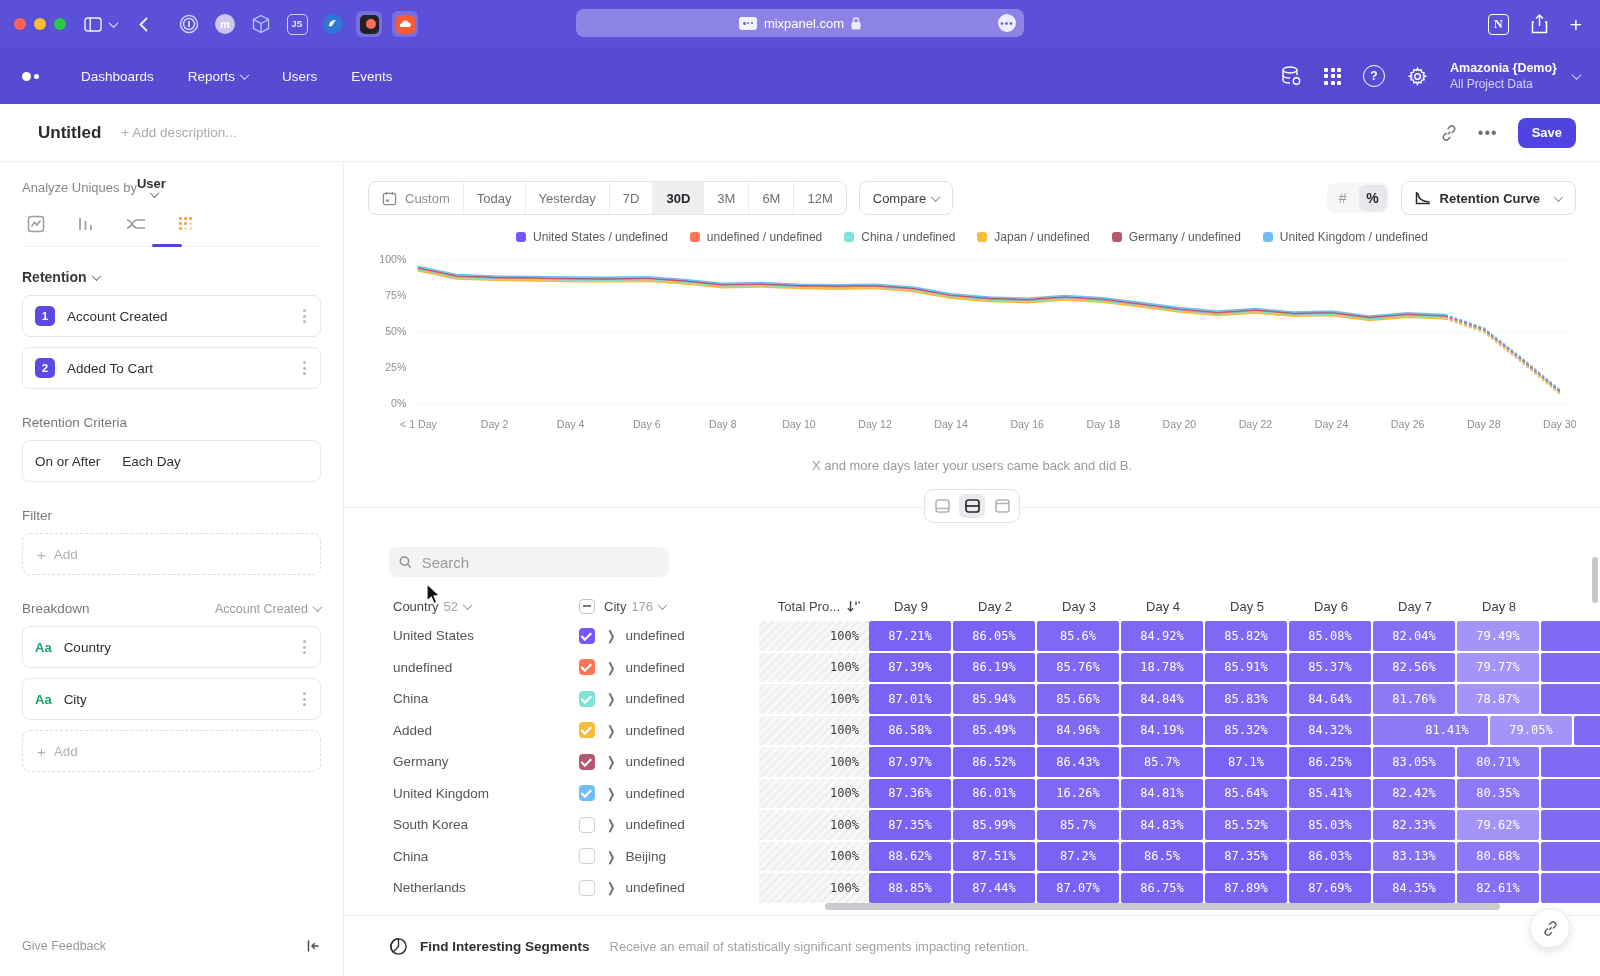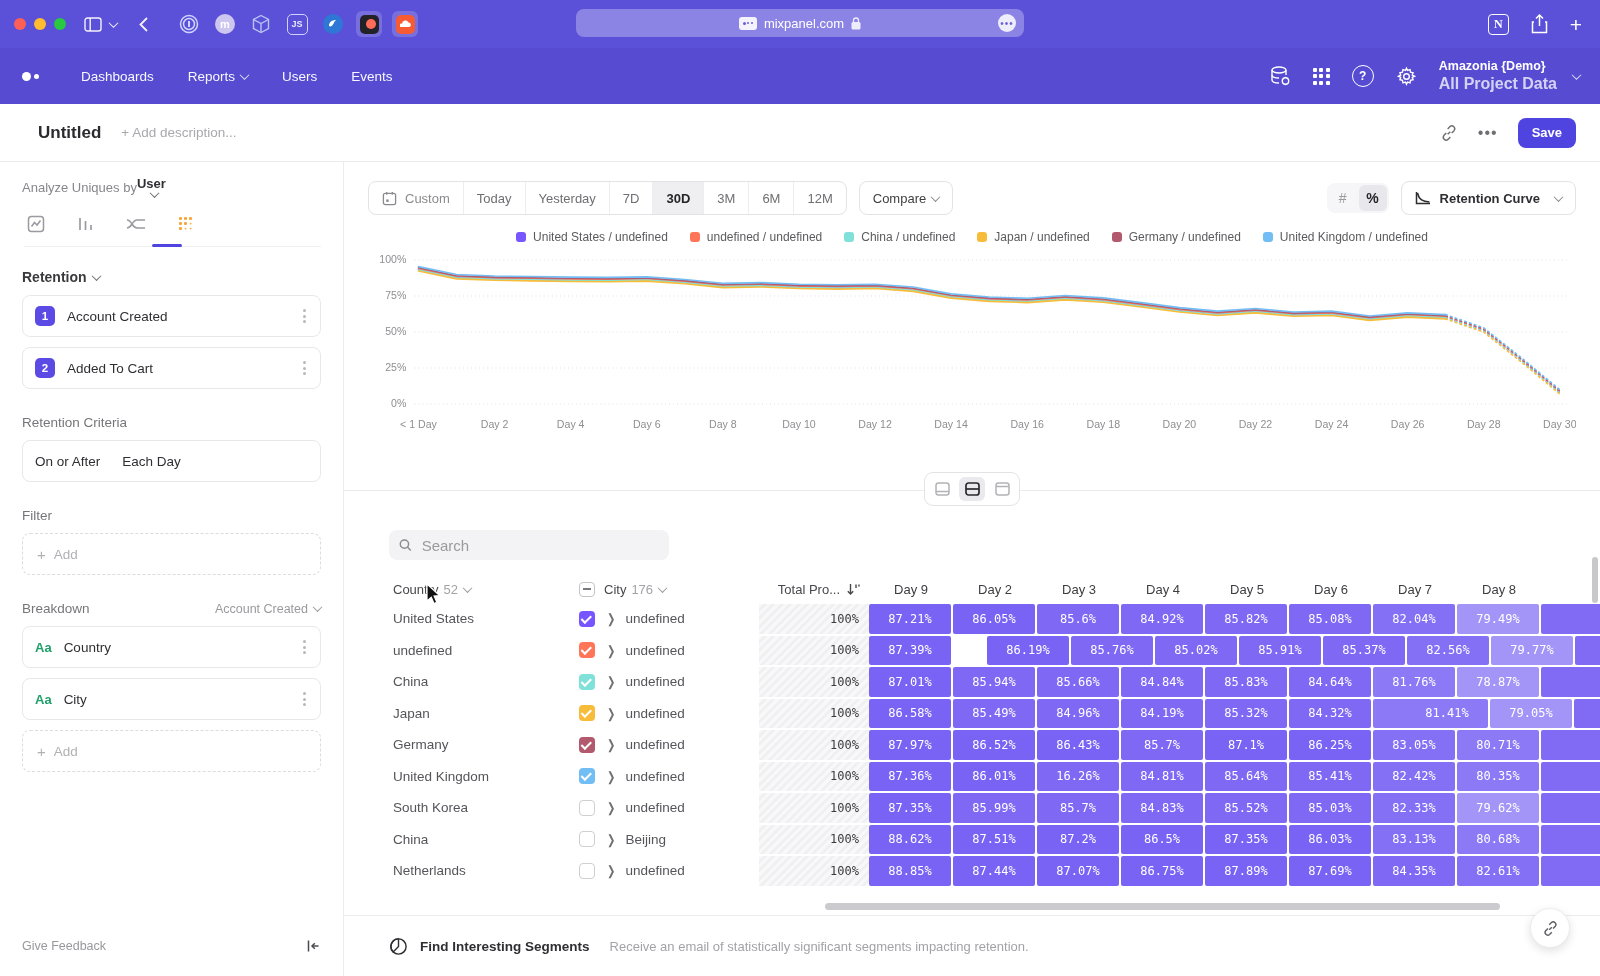--- a/index.html
+++ b/index.html
@@ -32,21 +32,21 @@
   .mp-logo i{background:#fff;border-radius:50%;display:block;}
   .nav-items{display:flex;gap:34px;align-items:center;}
   .nav-item{font-size:13.5px;color:rgba(255,255,255,.96);display:flex;align-items:center;cursor:pointer;}
   .mp-search{position:absolute;left:50%;top:11px;transform:translateX(-50%);width:436px;height:34px;
           background:rgba(255,255,255,.12);border:1px solid rgba(255,255,255,.45);border-radius:8px;
           display:flex;align-items:center;justify-content:center;gap:10px;font-size:13px;color:rgba(255,255,255,.9);}
   .mp-search .sc{color:rgba(255,255,255,.6);font-size:12px;}
   .mpnav-right{position:absolute;right:20px;display:flex;align-items:center;gap:22px;}
   .proj{display:flex;align-items:center;gap:10px;cursor:pointer;}
   .proj-name{font-size:12.5px;font-weight:700;line-height:1.25;}
-  .proj-sub{font-size:16px;font-weight:700;color:rgba(255,255,255,.75);}
+  .proj-sub{font-size:12px;font-weight:400;color:rgba(255,255,255,.75);}
 
   
   .titlebar{height:58px;border-bottom:1px solid #ececee;display:flex;align-items:center;padding:0 24px;box-sizing:border-box;}
   .doc-title{font-size:17px;font-weight:700;color:#2b2b2f;margin-left:14px;}
   .doc-desc{font-size:13.5px;color:#a9a9ad;margin-left:20px;}
   .titlebar-right{margin-left:auto;display:flex;align-items:center;gap:20px;}
   .save-btn{background:#4f44e0;color:#fff;font-size:13px;font-weight:600;border:none;border-radius:8px;
           height:30px;padding:0 14px;cursor:pointer;}
   .dots3{color:#6f6f73;font-size:16px;letter-spacing:1px;cursor:pointer;}
 
@@ -541,20 +541,21 @@
           <polyline points="1067,64.592 1104.6666666666667,77.84 1142.3333333333333,108.08 1180,139.76" fill="none" stroke="#ff7557" stroke-width="1.6" stroke-dasharray="1.5 3.5" stroke-linecap="round"></polyline>
           <polyline points="50,17.936000000000007 87.66666666666666,25.856000000000023 125.33333333333333,27.296000000000006 163,27.872 200.66666666666666,28.448000000000008 238.33333333333331,28.736000000000004 276,28.159999999999997 313.6666666666667,30.75199999999998 351.3333333333333,34.640000000000015 389,33.92 426.66666666666663,35.50399999999999 464.3333333333333,36.08 502,35.50399999999999 539.6666666666667,38.384 577.3333333333334,45.152 615,48.32000000000001 652.6666666666666,49.616 690.3333333333334,46.879999999999995 728,49.18399999999998 765.6666666666666,53.93600000000001 803.3333333333333,58.97600000000001 841,62.432 878.6666666666666,59.84 916.3333333333334,63.29600000000001 954,62.432 991.6666666666667,67.328 1029.3333333333335,64.16 1067,65.888" fill="none" stroke="#80e1d9" stroke-width="1.6" stroke-linejoin="round" stroke-linecap="round"></polyline>
           <polyline points="1067,65.888 1104.6666666666667,79.136 1142.3333333333333,109.37599999999999 1180,141.056" fill="none" stroke="#80e1d9" stroke-width="1.6" stroke-dasharray="1.5 3.5" stroke-linecap="round"></polyline>
           <polyline points="50,18.94399999999999 87.66666666666666,26.86399999999999 125.33333333333333,28.303999999999988 163,28.879999999999995 200.66666666666666,29.456000000000003 238.33333333333331,29.743999999999986 276,29.168000000000006 313.6666666666667,31.760000000000005 351.3333333333333,35.64800000000001 389,34.92800000000001 426.66666666666663,36.512 464.3333333333333,37.08800000000001 502,36.512 539.6666666666667,39.391999999999996 577.3333333333334,46.16 615,49.328 652.6666666666666,50.623999999999995 690.3333333333334,47.888000000000005 728,50.19199999999999 765.6666666666666,54.94399999999999 803.3333333333333,59.983999999999995 841,63.44 878.6666666666666,60.848 916.3333333333334,64.304 954,63.44 991.6666666666667,68.33600000000001 1029.3333333333335,65.168 1067,66.896" fill="none" stroke="#f8bc3b" stroke-width="1.6" stroke-linejoin="round" stroke-linecap="round"></polyline>
           <polyline points="1067,66.896 1104.6666666666667,80.144 1142.3333333333333,110.384 1180,142.064" fill="none" stroke="#f8bc3b" stroke-width="1.6" stroke-dasharray="1.5 3.5" stroke-linecap="round"></polyline>
           <polyline points="50,15.77600000000001 87.66666666666666,23.696000000000026 125.33333333333333,25.13600000000001 163,25.712000000000003 200.66666666666666,26.287999999999997 238.33333333333331,26.575999999999993 276,26 313.6666666666667,28.592 351.3333333333333,32.480000000000004 389,31.760000000000005 426.66666666666663,33.343999999999994 464.3333333333333,33.92 502,33.343999999999994 539.6666666666667,36.22399999999999 577.3333333333334,42.992000000000004 615,46.16 652.6666666666666,47.456 690.3333333333334,44.72 728,47.02399999999999 765.6666666666666,51.77600000000001 803.3333333333333,56.81600000000002 841,60.27199999999999 878.6666666666666,57.67999999999999 916.3333333333334,61.135999999999996 954,60.27199999999999 991.6666666666667,65.168 1029.3333333333335,62 1067,63.72800000000001" fill="none" stroke="#b2596e" stroke-width="1.6" stroke-linejoin="round" stroke-linecap="round"></polyline>
           <polyline points="1067,63.72800000000001 1104.6666666666667,76.976 1142.3333333333333,107.21600000000001 1180,138.89600000000002" fill="none" stroke="#b2596e" stroke-width="1.6" stroke-dasharray="1.5 3.5" stroke-linecap="round"></polyline>
           <polyline points="50,14.623999999999995 87.66666666666666,22.543999999999983 125.33333333333333,23.98400000000001 163,24.560000000000002 200.66666666666666,25.13600000000001 238.33333333333331,25.424000000000007 276,24.848 313.6666666666667,27.439999999999998 351.3333333333333,31.328000000000003 389,30.608000000000004 426.66666666666663,32.19199999999999 464.3333333333333,32.768 502,32.19199999999999 539.6666666666667,35.07199999999999 577.3333333333334,41.84 615,45.007999999999996 652.6666666666666,46.30399999999999 690.3333333333334,43.568 728,45.872 765.6666666666666,50.623999999999995 803.3333333333333,55.66399999999999 841,59.120000000000005 878.6666666666666,56.528000000000006 916.3333333333334,59.983999999999995 954,59.120000000000005 991.6666666666667,64.016 1029.3333333333335,60.848 1067,62.57599999999999" fill="none" stroke="#72bef4" stroke-width="1.6" stroke-linejoin="round" stroke-linecap="round"></polyline>
           <polyline points="1067,62.57599999999999 1104.6666666666667,75.824 1142.3333333333333,106.064 1180,137.744" fill="none" stroke="#72bef4" stroke-width="1.6" stroke-dasharray="1.5 3.5" stroke-linecap="round"></polyline>
         </svg></div>
+    <div class="caption">X and more days later your users came back and did B.</div>
     <div class="toggle-row">
       <div class="toggle-line"></div>
       <div class="toggle-group">
         <span class="tg-btn">
             <svg width="15" height="14" viewBox="0 0 15 14" fill="none" stroke="currentColor" stroke-width="1.5">
               <rect x="1" y="1" width="13" height="12" rx="2.5"></rect>
               <line x1="1" y1="9.5" x2="14" y2="9.5"></line>
             </svg>
           </span>
         <span class="tg-btn active">
@@ -639,23 +640,23 @@
             <span class="tc-country">undefined</span>
             <span class="tc-city">
               <span class="cb" style="background: rgb(255, 117, 87);">
                 <span class="tick"></span>
               </span>
               <span class="tc-chev">❯</span>
               <span>undefined</span>
             </span>
             <span class="tc-total">100%</span>
             <span class="tc-day" style="background: rgba(111, 87, 243, 0.93);">87.39%</span>
-            <span class="tc-day" style="background: rgba(111, 87, 243, 0.93); margin-left: 34px;">86.19%</span>
+            <span class="tc-day" style="background: rgba(111, 87, 243, 0.93);">86.19%</span>
             <span class="tc-day" style="background: rgba(111, 87, 243, 0.89);">85.76%</span>
-            <span class="tc-day" style="background: rgba(111, 87, 243, 0.89);">85.02%</span>
+            <span class="tc-day" style="background: rgba(111, 87, 243, 0.89);">18.78%</span>
             <span class="tc-day" style="background: rgba(111, 87, 243, 0.89);">85.91%</span>
             <span class="tc-day" style="background: rgba(111, 87, 243, 0.89);">85.37%</span>
             <span class="tc-day" style="background: rgba(111, 87, 243, 0.85);">82.56%</span>
             <span class="tc-day" style="background: rgba(111, 87, 243, 0.64);">79.77%</span>
             <span class="tc-sliver" style="background: rgba(111, 87, 243, 0.88);"></span>
           </div>
           <div class="trow">
             <span class="tc-country">China</span>
             <span class="tc-city">
               <span class="cb" style="background: rgb(128, 225, 217);">
@@ -669,21 +670,21 @@
             <span class="tc-day" style="background: rgba(111, 87, 243, 0.89);">85.94%</span>
             <span class="tc-day" style="background: rgba(111, 87, 243, 0.89);">85.66%</span>
             <span class="tc-day" style="background: rgba(111, 87, 243, 0.89);">84.84%</span>
             <span class="tc-day" style="background: rgba(111, 87, 243, 0.89);">85.83%</span>
             <span class="tc-day" style="background: rgba(111, 87, 243, 0.89);">84.64%</span>
             <span class="tc-day" style="background: rgba(111, 87, 243, 0.8);">81.76%</span>
             <span class="tc-day" style="background: rgba(111, 87, 243, 0.64);">78.87%</span>
             <span class="tc-sliver" style="background: rgba(111, 87, 243, 0.88);"></span>
           </div>
           <div class="trow">
-            <span class="tc-country">Japan</span>
+            <span class="tc-country">Added</span>
             <span class="tc-city">
               <span class="cb" style="background: rgb(248, 188, 59);">
                 <span class="tick"></span>
               </span>
               <span class="tc-chev">❯</span>
               <span>undefined</span>
             </span>
             <span class="tc-total">100%</span>
             <span class="tc-day" style="background: rgba(111, 87, 243, 0.93);">86.58%</span>
             <span class="tc-day" style="background: rgba(111, 87, 243, 0.89);">85.49%</span>

